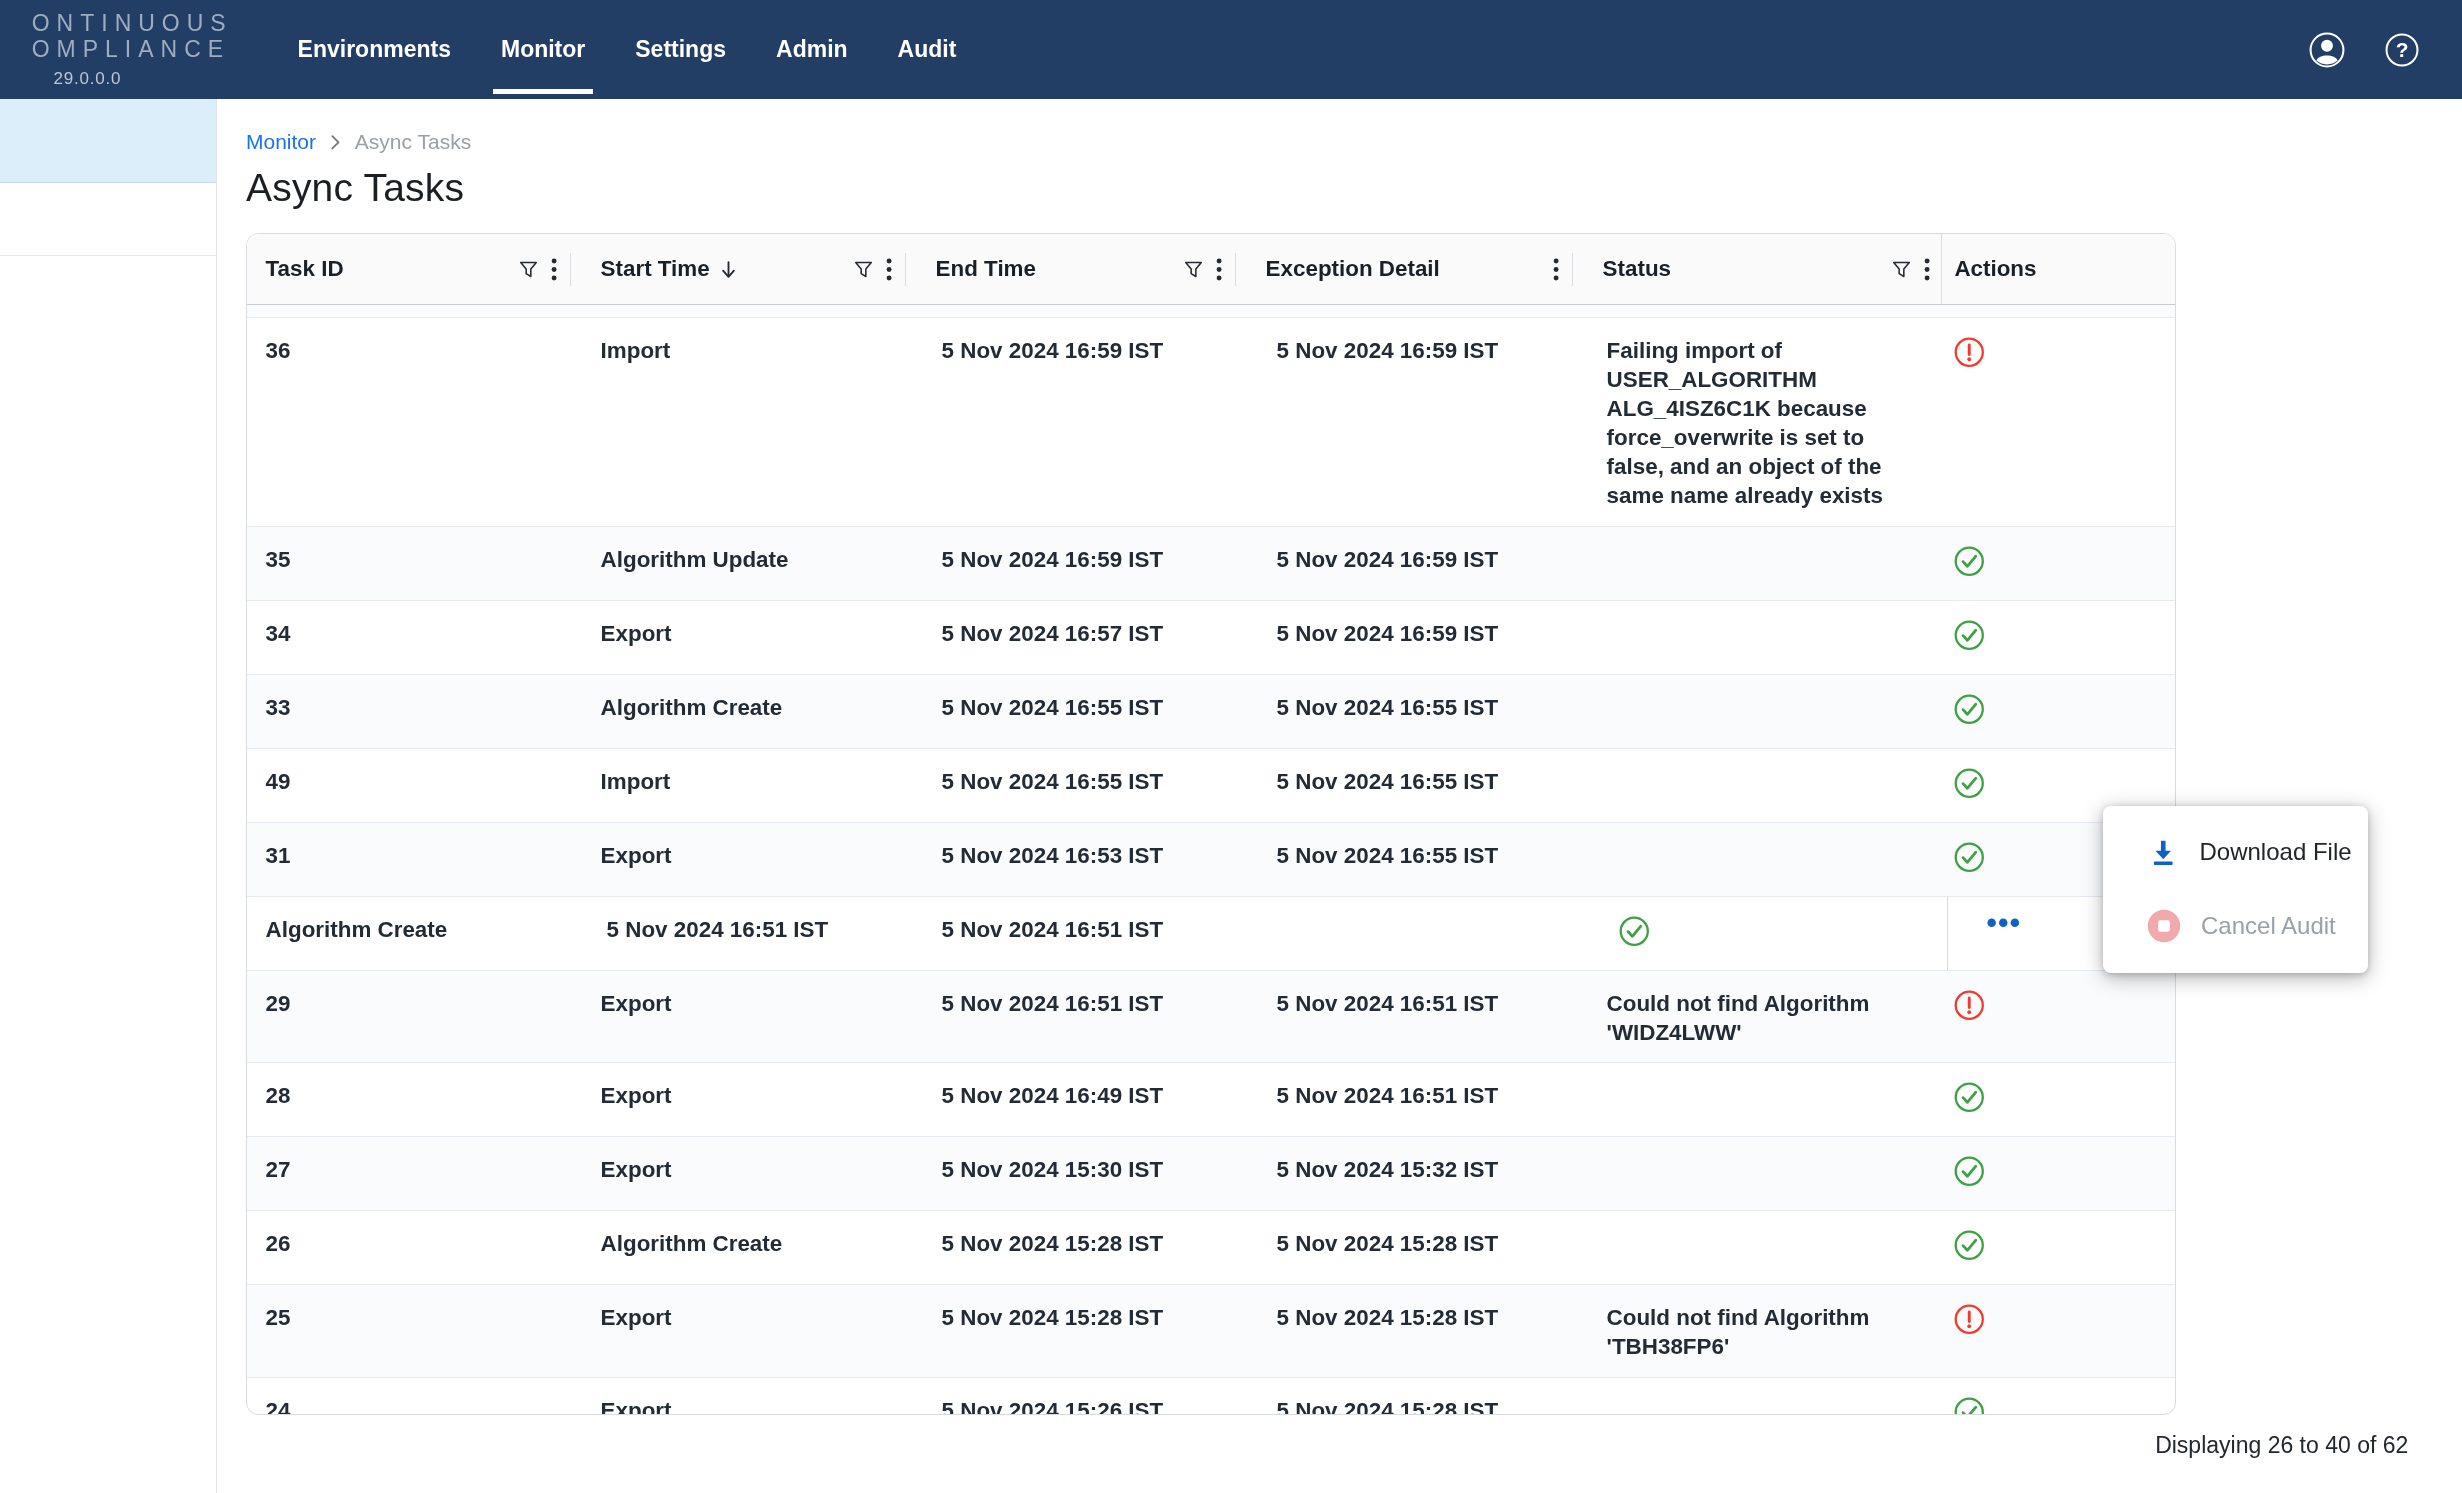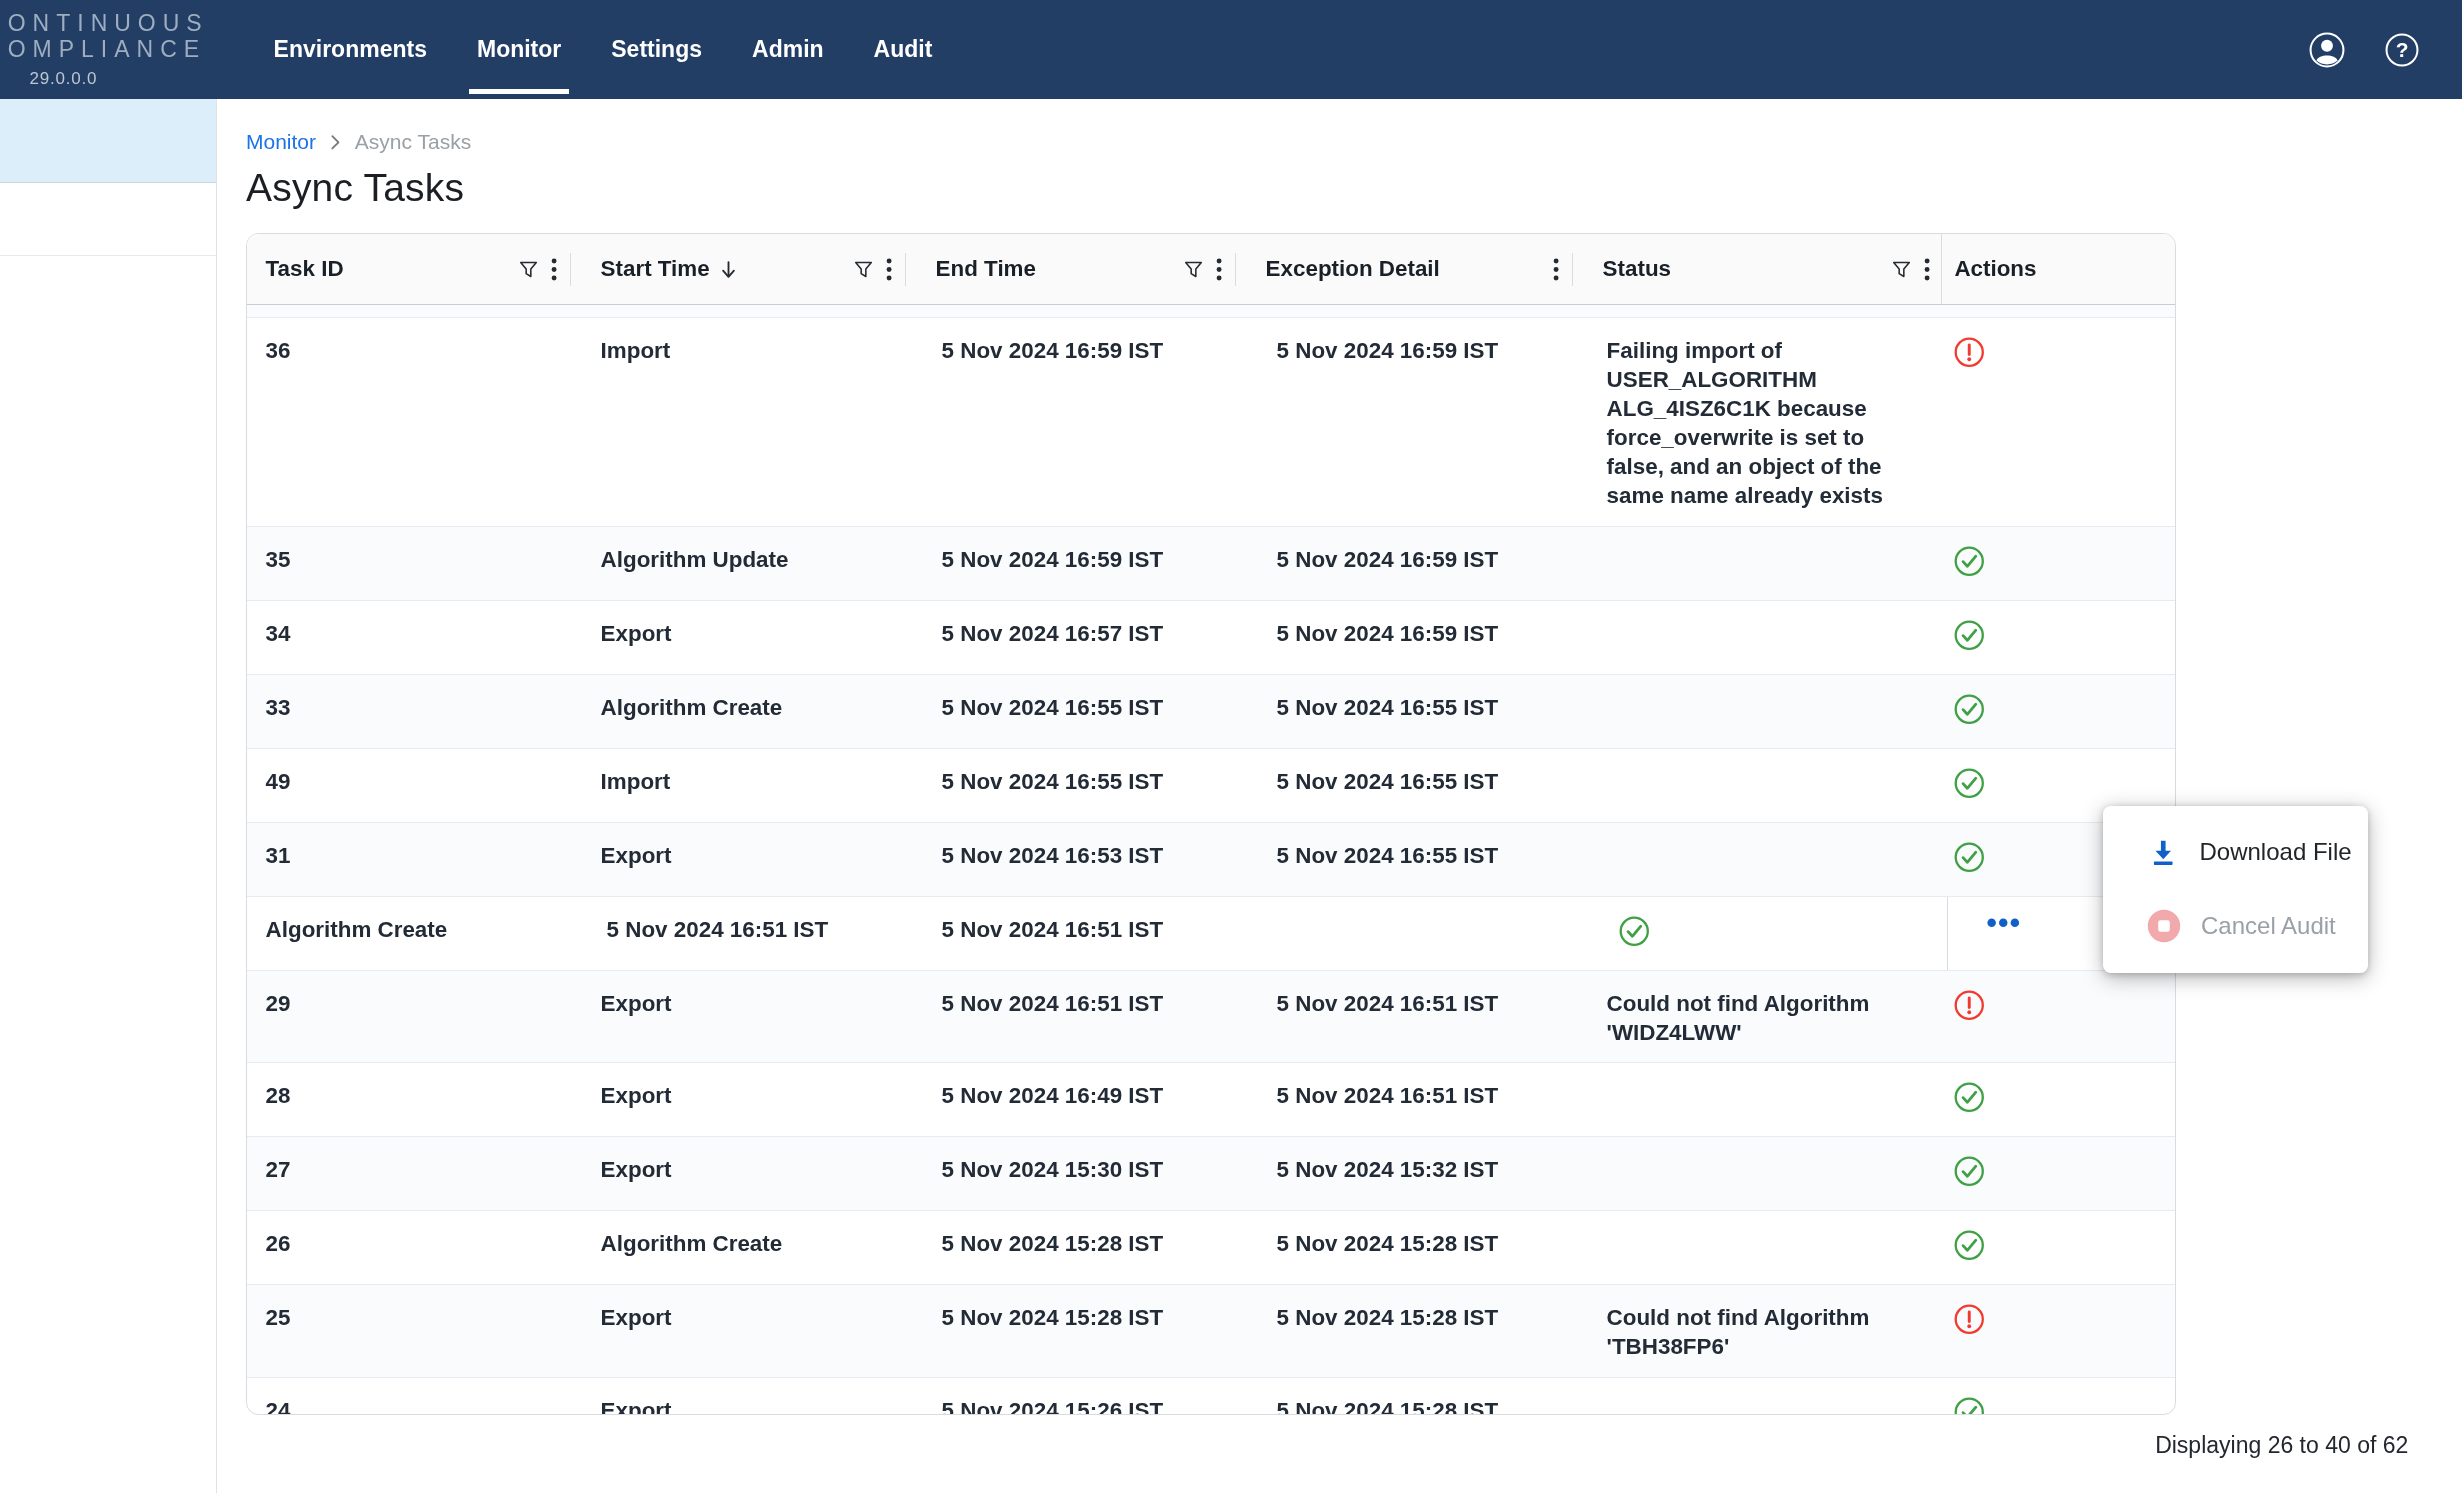--- a/index.html
+++ b/index.html
@@ -1,21 +1,21 @@
 <!DOCTYPE html>
 <html style="font-size:12.4px"><head>
 <meta charset="utf-8">
 <style>
   * { margin:0; padding:0; box-sizing:border-box; }
   html,body { width:2462px; height:1494px; background:#fff; font-family:"Liberation Sans",sans-serif; overflow:hidden; }
   body { position:relative; }
 
   
   .navbar { height:99px; background:#223e65; display:flex; align-items:center; }
-  .logo { width:255px; padding-left:7.7px; color:#9eadc0; flex:0 0 auto; }
+  .logo { width:255px; padding-left:7.7px; color:#9eadc0; flex:0 0 auto;margin-left:24px; }
   .logo-line { font-size:23px; letter-spacing:7px; line-height:26px; white-space:nowrap; }
   .version { font-size:17px; color:#bcc7d4; letter-spacing:0.8px; margin:6.2px 0 0 21.7px; }
   .nav { display:flex; gap:50px; height:99px; align-items:flex-start; margin-left:18.6px; }
   .nav-item { position:relative; height:99px; display:flex; align-items:center; color:#fff; font-size:23px; font-weight:700; cursor:pointer; }
   .nav-item.active::after { content:""; position:absolute; left:-7.7px; right:-7.7px; bottom:4.6px; height:5.4px; background:#fff; }
   .nav-icons { margin-left:auto; display:flex; align-items:center; gap:40px; padding-right:43px; }
   .nav-icons svg { display:block; cursor:pointer; }
 
   
   .sidebar { position:absolute; left:0; top:99px; bottom:0; width:217px; background:#fff; border-right:1.5px solid #e2e2e2; }

